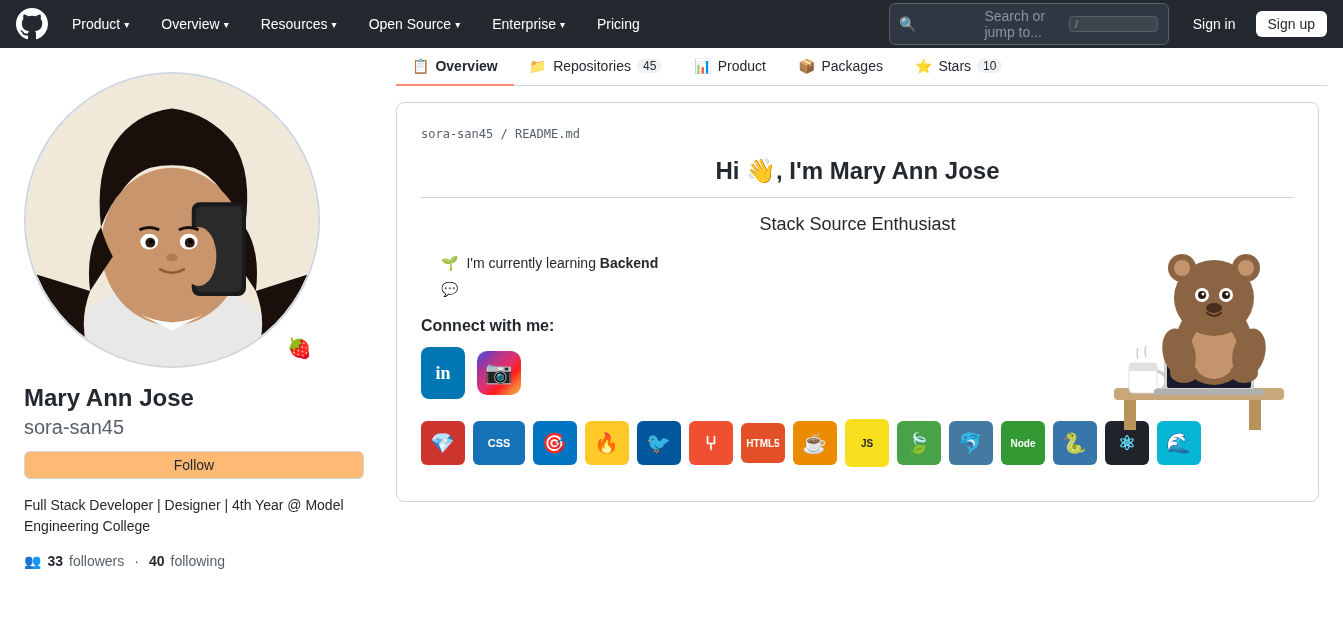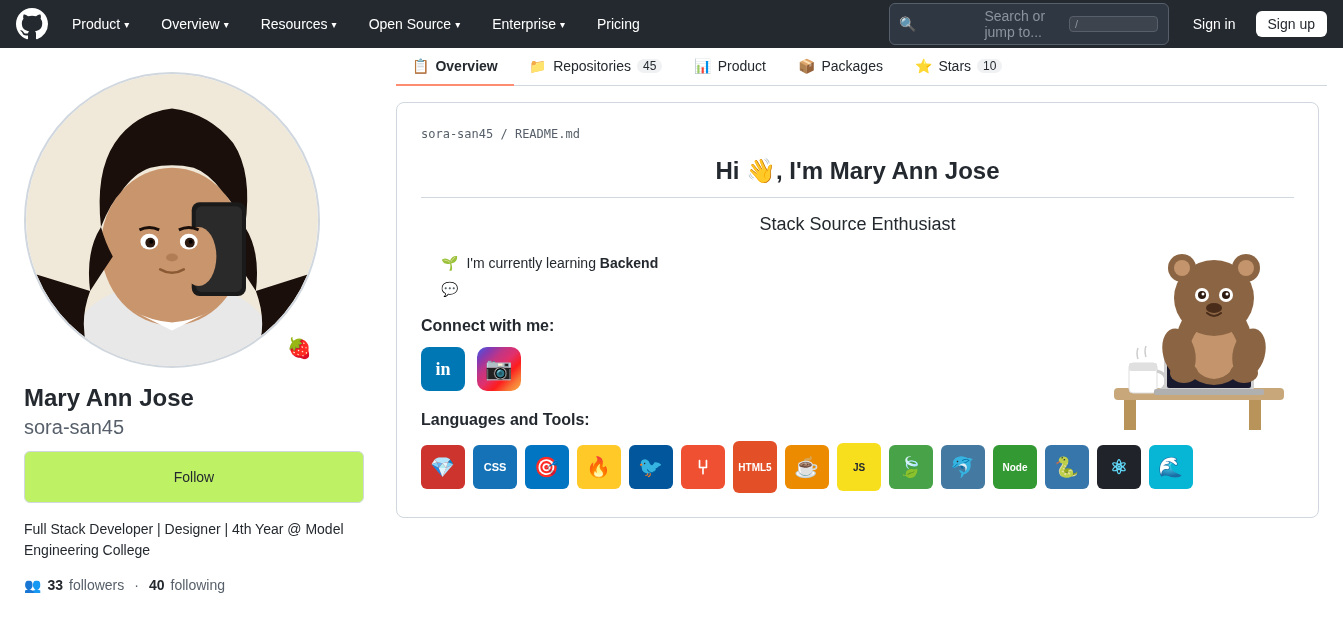--- a/index.html
+++ b/index.html
@@ -22,21 +22,21 @@
     
     .page { display: flex; min-height: calc(100vh - 48px); }
 
     
     .sidebar { width: 380px; flex-shrink: 0; padding: 24px 16px 24px 24px; }
     .avatar-container { position: relative; width: 296px; height: 296px; margin-bottom: 16px; }
     .avatar-circle { width: 296px; height: 296px; border-radius: 50%; overflow: hidden; border: 2px solid #d0d7de; background: #f6f8fa; display: flex; align-items: center; justify-content: center; }
     .avatar-emoji { position: absolute; bottom: 8px; right: 8px; font-size: 20px; }
     .user-name { font-size: 24px; font-weight: 600; color: #24292f; margin-bottom: 4px; }
     .user-handle { font-size: 20px; font-weight: 300; color: #57606a; margin-bottom: 12px; }
-    .follow-btn { width: 100%; padding: 17px 16px; font-size: 14px; font-weight: 500; border: 1px solid #d0d7de; border-radius: 6px; background: #bef264; cursor: pointer; color: #24292f; margin-bottom: 16px; }
+    .follow-btn { width: 100%; padding: 5px 16px; font-size: 14px; font-weight: 500; border: 1px solid #d0d7de; border-radius: 6px; background: #fdba74; cursor: pointer; color: #24292f; margin-bottom: 16px; }
     .bio { font-size: 14px; color: #24292f; margin-bottom: 16px; line-height: 1.5; }
     .followers { display: flex; align-items: center; gap: 6px; font-size: 14px; color: #24292f; }
     .followers-icon { color: #57606a; }
     .followers-count { font-weight: 600; }
     .followers-label { color: #57606a; }
     .followers-sep { color: #57606a; margin: 0 4px; }
 
     
     .main { flex: 1; padding: 0 16px; }
     .tabs { display: flex; align-items: center; border-bottom: 1px solid #d0d7de; gap: 0; margin-bottom: 16px; }
@@ -226,34 +226,33 @@
           <span>🌱</span>
           <span>I'm currently learning <strong>Backend</strong></span>
         </li>
         <li>
           <span>💬</span>
         </li>
       </ul>
 
       <p class="readme-section-title">Connect with me:</p>
       <div class="social-icons">
-        <div class="social-icon social-linkedin" style="width:44px;height:44px;border-radius:8px;display:flex;align-items:center;justify-content:center;background:#0077b5;color:white;font-weight:700;font-size:18px;font-family:serif;">in</div>
+        <div class="social-icon social-linkedin" style="width:44px;height:52px;border-radius:8px;display:flex;align-items:center;justify-content:center;background:#0077b5;color:white;font-weight:700;font-size:18px;font-family:serif;">in</div>
         <div class="social-icon social-instagram" style="width:44px;height:44px;border-radius:10px;display:flex;align-items:center;justify-content:center;background:linear-gradient(135deg,#405de6,#833ab4,#c13584,#e1306c,#fd1d1d,#f77737,#fcaf45);font-size:22px;">📷</div>
       </div>
 
-      <p class="tools-section-title">Languages and Tools:</p>
       <div class="tools-row">
 
         <div class="tool-badge" style="background:#CC342D;width:44px;height:44px;border-radius:6px;display:flex;align-items:center;justify-content:center;font-size:20px;">💎</div>
-        <div class="tool-badge" style="background:#1572B6;width:44px;height:44px;border-radius:6px;display:flex;align-items:center;justify-content:center;color:white;font-size:11px;font-weight:700;">CSS</div>
+        <div class="tool-badge" style="background:#1572B6;width:52px;height:44px;border-radius:6px;display:flex;align-items:center;justify-content:center;color:white;font-size:11px;font-weight:700;">CSS</div>
         <div class="tool-badge" style="background:#0175C2;width:44px;height:44px;border-radius:6px;display:flex;align-items:center;justify-content:center;font-size:20px;">🎯</div>
         <div class="tool-badge" style="background:#FFCA28;width:44px;height:44px;border-radius:6px;display:flex;align-items:center;justify-content:center;font-size:20px;">🔥</div>
         <div class="tool-badge" style="background:#02569B;width:44px;height:44px;border-radius:6px;display:flex;align-items:center;justify-content:center;font-size:20px;">🐦</div>
         <div class="tool-badge" style="background:#F05032;width:44px;height:44px;border-radius:6px;display:flex;align-items:center;justify-content:center;font-size:20px;">⑂</div>
-        <div class="tool-badge" style="background:#E34F26;width:44px;height:52px;border-radius:6px;display:flex;align-items:center;justify-content:center;color:white;font-size:10px;font-weight:700;">HTML5</div>
+        <div class="tool-badge" style="background:#E34F26;width:44px;height:40px;border-radius:6px;display:flex;align-items:center;justify-content:center;color:white;font-size:10px;font-weight:700;">HTML5</div>
         <div class="tool-badge" style="background:#ED8B00;width:44px;height:44px;border-radius:6px;display:flex;align-items:center;justify-content:center;font-size:20px;">☕</div>
         <div class="tool-badge" style="background:#F7DF1E;width:44px;height:48px;border-radius:6px;display:flex;align-items:center;justify-content:center;color:#24292f;font-size:10px;font-weight:700;">JS</div>
         <div class="tool-badge" style="background:#47A248;width:44px;height:44px;border-radius:6px;display:flex;align-items:center;justify-content:center;font-size:20px;">🍃</div>
         <div class="tool-badge" style="background:#4479A1;width:44px;height:44px;border-radius:6px;display:flex;align-items:center;justify-content:center;font-size:20px;">🐬</div>
         <div class="tool-badge" style="background:#339933;width:44px;height:44px;border-radius:6px;display:flex;align-items:center;justify-content:center;color:white;font-size:10px;font-weight:700;">Node</div>
         <div class="tool-badge" style="background:#3776AB;width:44px;height:44px;border-radius:6px;display:flex;align-items:center;justify-content:center;font-size:20px;">🐍</div>
         <div class="tool-badge" style="background:#20232a;width:44px;height:44px;border-radius:6px;display:flex;align-items:center;justify-content:center;font-size:20px;color:#61DAFB;">⚛</div>
         <div class="tool-badge" style="background:#06B6D4;width:44px;height:44px;border-radius:6px;display:flex;align-items:center;justify-content:center;font-size:20px;">🌊</div>
       </div>
 

